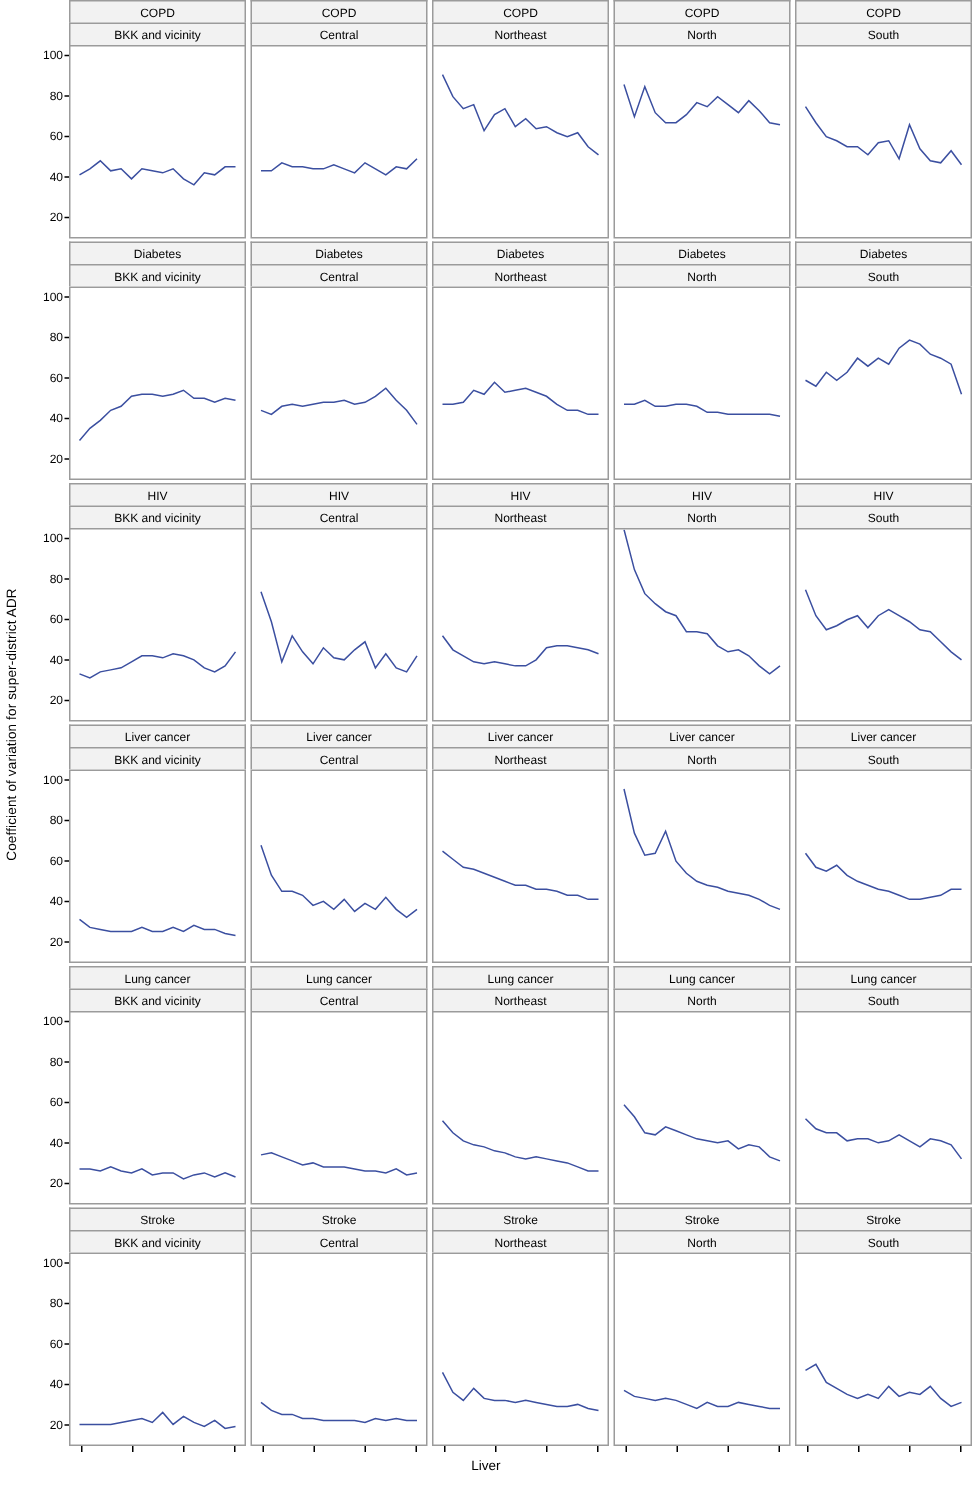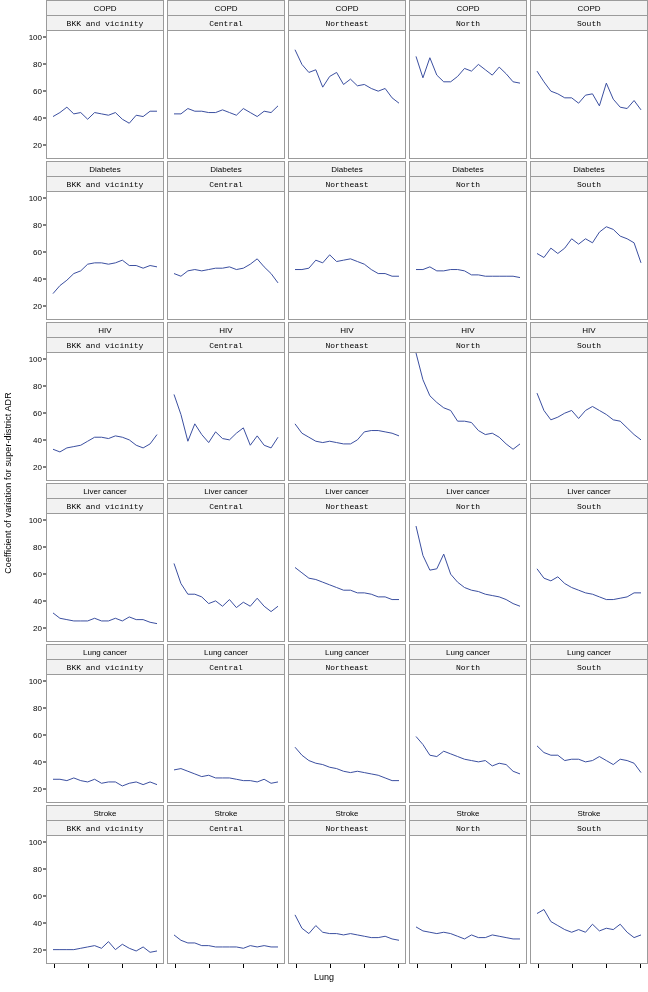--- a/index.html
+++ b/index.html
@@ -69,21 +69,20 @@
     font-size: 8px;
     display: flex;
     align-items: center;
     justify-content: center;
     color: #000;
     overflow: hidden;
     white-space: nowrap;
   }
   .strip.second {
     border-top: 1px solid #9b9b9b;
-    font-family: Liberation Mono, monospace;
   }
   .plotbox {
     position: relative;
     border: 1px solid #9b9b9b;
     box-sizing: border-box;
     background: #ffffff;
     overflow: hidden;
   }
   .plotbox svg {
     display: block;
@@ -512,15 +511,15 @@
           <div class="xticks" style="position: absolute; left: 0px; top: 159px; width: 118px;">
             <div class="xtick" style="left: 8px;"></div>
             <div class="xtick" style="left: 42px;"></div>
             <div class="xtick" style="left: 76px;"></div>
             <div class="xtick" style="left: 110px;"></div>
           </div>
         </div>
       </div>
     </div>
 
-  <div class="xlabel">Lung</div>
+  <div class="xlabel">Liver</div>
 
 </div>
 
 </body></html>

